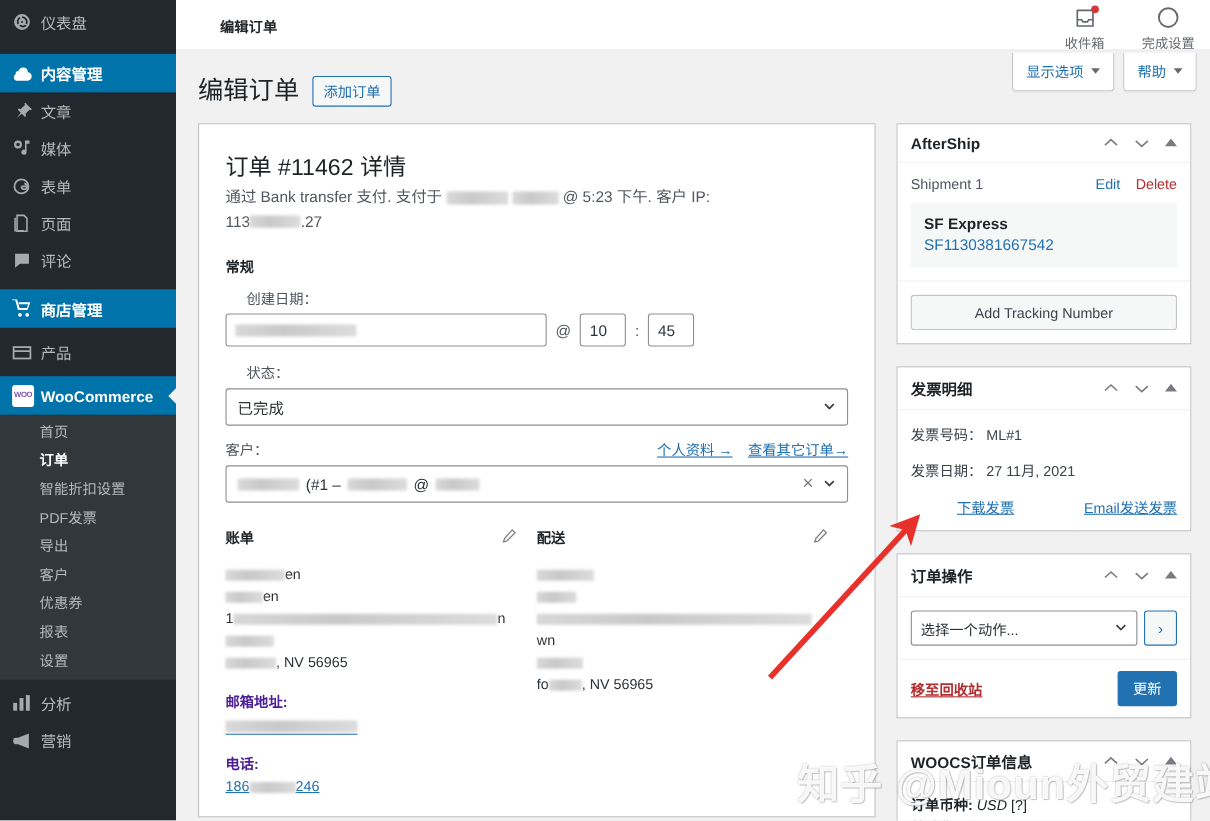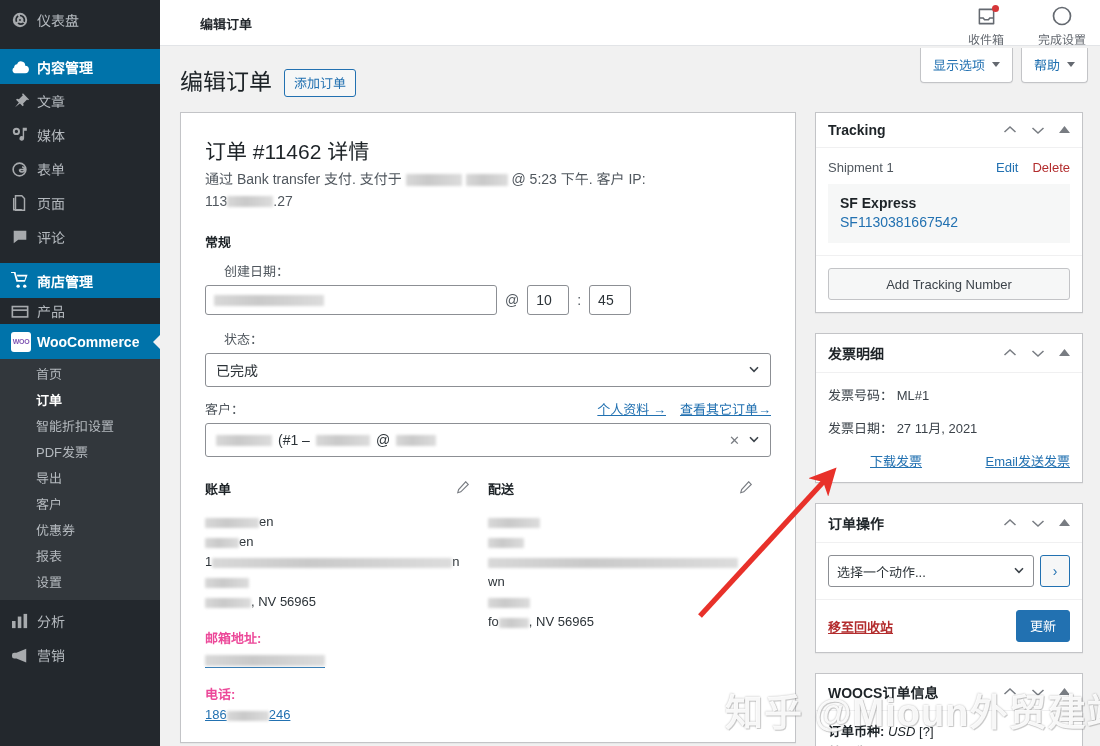--- a/index.html
+++ b/index.html
@@ -141,21 +141,21 @@
   .lnk { color: #2271b1; text-decoration: underline; cursor: pointer; }
   .sel-cust { display:flex; align-items:center; justify-content: space-between; gap: 6px; }
   .sel-x { color: #787c82; font-size: 13px; }
 
   .addr-cols { display: flex; margin-top: 22px; border-top: 0; }
   .addr-col { width: 50%; padding-right: 18px; position: relative; }
   .addr-head { display:flex; align-items:center; justify-content: space-between; margin-bottom: 14px; }
   .addr-h { font-size: 13px; font-weight: bold; color: #1d2327; }
   .pencil { color: #787c82; cursor: pointer; }
   .addr-line { font-size: 13px; color: #2c3338; line-height: 20px; }
-  .addr-sublabel { font-size: 13px; font-weight: bold; color: #ec4899; margin-top: 16px; }
+  .addr-sublabel { font-size: 13px; font-weight: bold; color: #4c1d95; margin-top: 16px; }
   .addr-link { color: #2271b1; text-decoration: underline; font-size: 13px; display:inline-block; margin-top: 4px; }
 
   
   .ship-label { font-size: 13px; color: #50575e; }
   .ship-row { display: flex; justify-content: space-between; align-items: baseline; margin-bottom: 9px; }
   .ship-acts { display: flex; gap: 14px; font-size: 13px; }
   .lnk-del { color: #b32d2e; text-decoration: none; cursor: pointer; }
   .ship-card { background: #f6f7f7; padding: 11px 12px 13px 12px; }
   .ship-courier { font-size: 14px; font-weight: bold; color: #1d2327; margin-bottom: 3px; }
   .ship-track { font-size: 14px; color: #2271b1; cursor: pointer; }
@@ -286,21 +286,21 @@
       <span class="mi">
         <svg width="19" height="17" viewBox="0 0 20 18" fill="#ffffff">
             <path d="M0 1h3l2.6 9.3h9.1L17.5 3H6.2l.5 1.8h8.6l-1 3.7H7.2L5 1.2 4.7 0H0v1z"></path>
             <circle cx="7.5" cy="15" r="1.8"></circle>
             <circle cx="14.5" cy="15" r="1.8"></circle>
           </svg>
       </span>
       <span class="mlabel">商店管理</span>
     </div>
 
-    <div class="menu-top" style="height:26px;">
+    <div class="menu-top" style="height:44px;">
       <span class="mi">
         <svg width="18" height="15" viewBox="0 0 20 16" fill="none" stroke="#a7aaad" stroke-width="1.8">
             <rect x="1.5" y="2.5" width="17" height="11.5"></rect>
             <path d="M1.5 6.5h17"></path>
           </svg>
       </span>
       <span class="mlabel">产品</span>
     </div>
 
     <div class="menu-top current" style="height:35px; position:relative;">
@@ -514,21 +514,21 @@
           </div>
         </div>
       </div>
 
     </div>
 
     <div class="col-side">
 
       <div class="postbox">
         <div class="pb-head">
-          <span class="pb-title">Tracking</span>
+          <span class="pb-title">AfterShip</span>
           <span class="pb-actions">
             <span class="chev">
               <svg width="14" height="10" viewBox="0 0 14 10" fill="none" stroke="#787c82" stroke-width="1.5">
                   <path d="M1.5 7L7 2l5.5 5"></path>
                 </svg>
             </span>
             <span class="chev">
               <svg width="14" height="10" viewBox="0 0 14 10" fill="none" stroke="#787c82" stroke-width="1.5">
                   <path d="M1.5 3L7 8l5.5-5"></path>
                 </svg>

